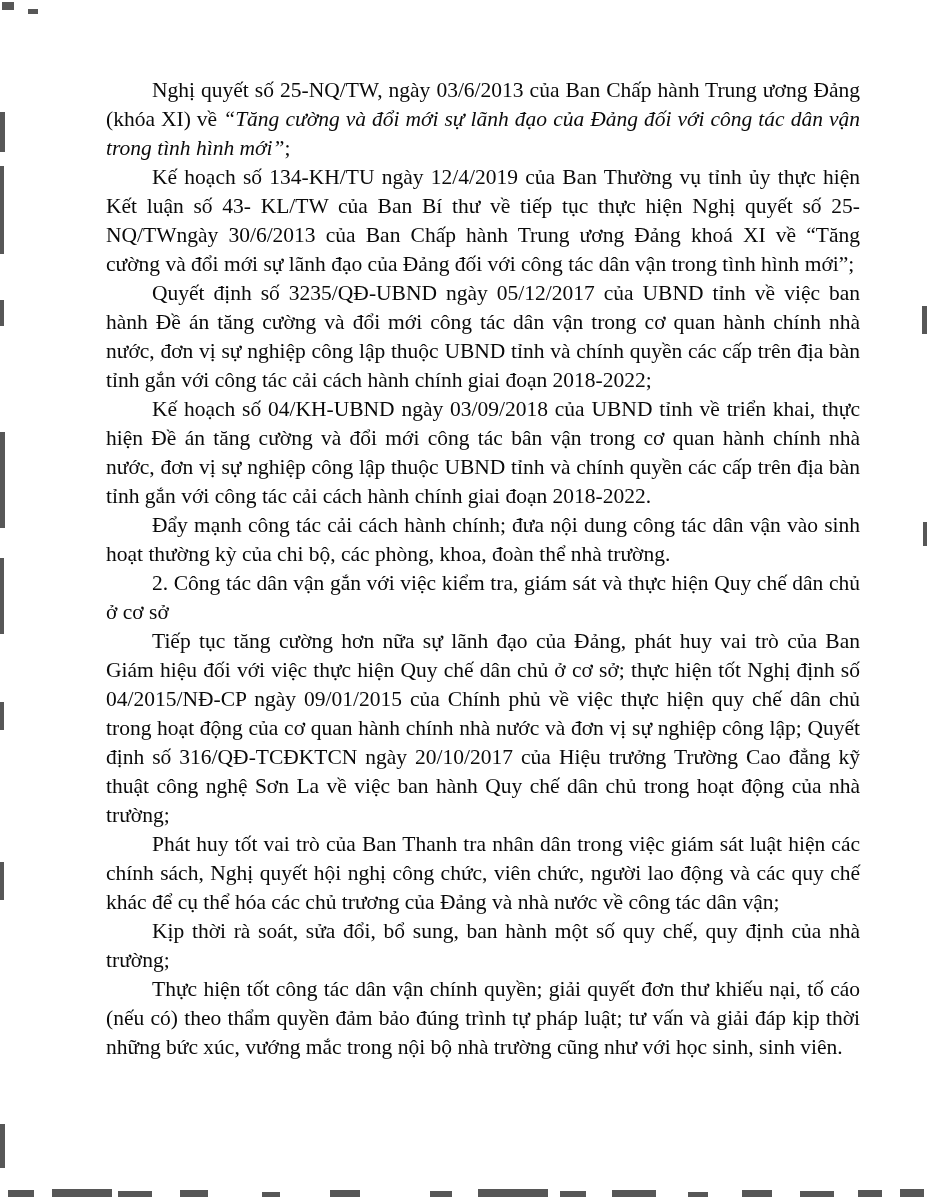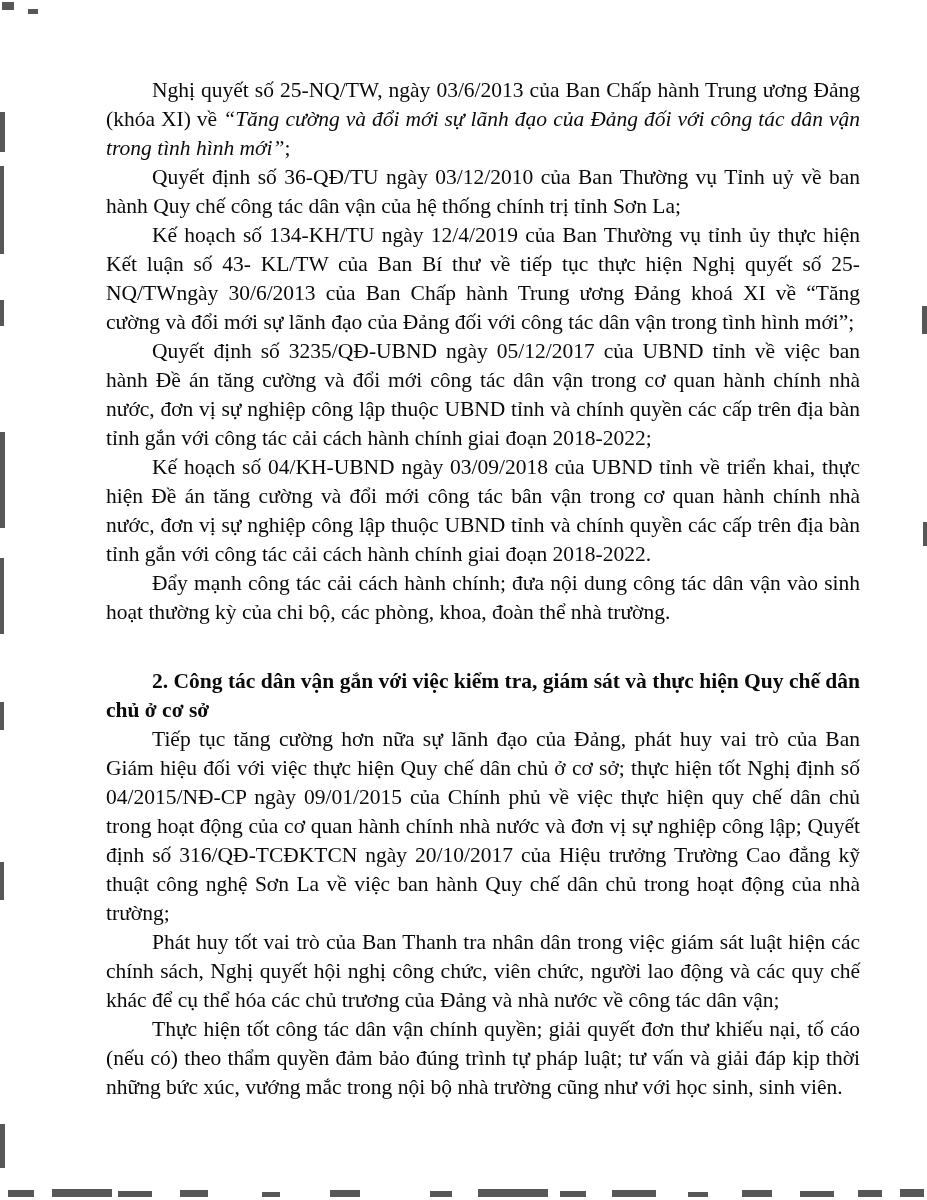--- a/index.html
+++ b/index.html
@@ -19,54 +19,54 @@
   .doc {
     position: absolute;
     left: 106px; top: 76px;
     width: 754px;
     font-size: 21.5px;
     line-height: 29px;
     text-align: justify;
     color: #0a0a0a;
   }
   .doc p { margin: 0; padding: 0; text-indent: 46px; }
-  .doc p.heading { font-weight: bold; margin-top: 40px; }
+  .doc p.heading { font-weight: normal; }
   .run-italic { font-style: italic; }
   .speck {
     position: absolute;
     background: #3a3a3a;
     opacity: 0.85;
   }
 </style>
 </head>
 <body>
 
 <div class="page">
 
   <div class="doc">
 
     <p><span>Nghị quyết số 25-NQ/TW, ngày 03/6/2013 của Ban Chấp hành Trung ương Đảng (khóa XI) về </span><span class="run-italic">“Tăng cường và đổi mới sự lãnh đạo của Đảng đối với công tác dân vận trong tình hình mới”</span><span>;</span></p>
 
-    <p><span>Quyết định số 36-QĐ/TU ngày 03/12/2010 của Ban Thường vụ Tỉnh uỷ về ban hành Quy chế công tác dân vận của hệ thống chính trị tỉnh Sơn La;</span></p>
 
 
     <p><span>Kế hoạch số 134-KH/TU ngày 12/4/2019 của Ban Thường vụ tỉnh ủy thực hiện Kết luận số 43- KL/TW của Ban Bí thư về tiếp tục thực hiện Nghị quyết số 25-NQ/TWngày 30/6/2013 của Ban Chấp hành Trung ương Đảng khoá XI về “Tăng cường và đổi mới sự lãnh đạo của Đảng đối với công tác dân vận trong tình hình mới”;</span></p>
 
     <p><span>Quyết định số 3235/QĐ-UBND ngày 05/12/2017 của UBND tỉnh về việc ban hành Đề án tăng cường và đổi mới công tác dân vận trong cơ quan hành chính nhà nước, đơn vị sự nghiệp công lập thuộc UBND tỉnh và chính quyền các cấp trên địa bàn tỉnh gắn với công tác cải cách hành chính giai đoạn 2018-2022;</span></p>
 
     <p><span>Kế hoạch số 04/KH-UBND ngày 03/09/2018 của UBND tỉnh về triển khai, thực hiện Đề án tăng cường và đổi mới công tác bân vận trong cơ quan hành chính nhà nước, đơn vị sự nghiệp công lập thuộc UBND tỉnh và chính quyền các cấp trên địa bàn tỉnh gắn với công tác cải cách hành chính giai đoạn 2018-2022.</span></p>
 
     <p><span>Đẩy mạnh công tác cải cách hành chính; đưa nội dung công tác dân vận vào sinh hoạt thường kỳ của chi bộ, các phòng, khoa, đoàn thể nhà trường.</span></p>
 
     <p class="heading"><span>2. Công tác dân vận gắn với việc kiểm tra, giám sát và thực hiện Quy chế dân chủ ở cơ sở</span></p>
 
     <p><span>Tiếp tục tăng cường hơn nữa sự lãnh đạo của Đảng, phát huy vai trò của Ban Giám hiệu đối với việc thực hiện Quy chế dân chủ ở cơ sở; thực hiện tốt Nghị định số 04/2015/NĐ-CP ngày 09/01/2015 của Chính phủ về việc thực hiện quy chế dân chủ trong hoạt động của cơ quan hành chính nhà nước và đơn vị sự nghiệp công lập; Quyết định số 316/QĐ-TCĐKTCN ngày 20/10/2017 của Hiệu trưởng Trường Cao đẳng kỹ thuật công nghệ Sơn La về việc ban hành Quy chế dân chủ trong hoạt động của nhà trường;</span></p>
 
     <p><span>Phát huy tốt vai trò của Ban Thanh tra nhân dân trong việc giám sát luật hiện các chính sách, Nghị quyết hội nghị công chức, viên chức, người lao động và các quy chế khác để cụ thể hóa các chủ trương của Đảng và nhà nước về công tác dân vận;</span></p>
 
+    <p><span>Kịp thời rà soát, sửa đổi, bổ sung, ban hành một số quy chế, quy định của nhà trường;</span></p>
 
     <p><span>Thực hiện tốt công tác dân vận chính quyền; giải quyết đơn thư khiếu nại, tố cáo (nếu có) theo thẩm quyền đảm bảo đúng trình tự pháp luật; tư vấn và giải đáp kịp thời những bức xúc, vướng mắc trong nội bộ nhà trường cũng như với học sinh, sinh viên.</span></p>
 
   </div>
 
   <div class="speck" style="left:2px; top:2px; width:12px; height:8px;"></div>
   <div class="speck" style="left:28px; top:9px; width:10px; height:5px;"></div>
 
   <div class="speck" style="left:0; top:112px; width:5px; height:40px;"></div>
   <div class="speck" style="left:0; top:166px; width:4px; height:88px;"></div>

